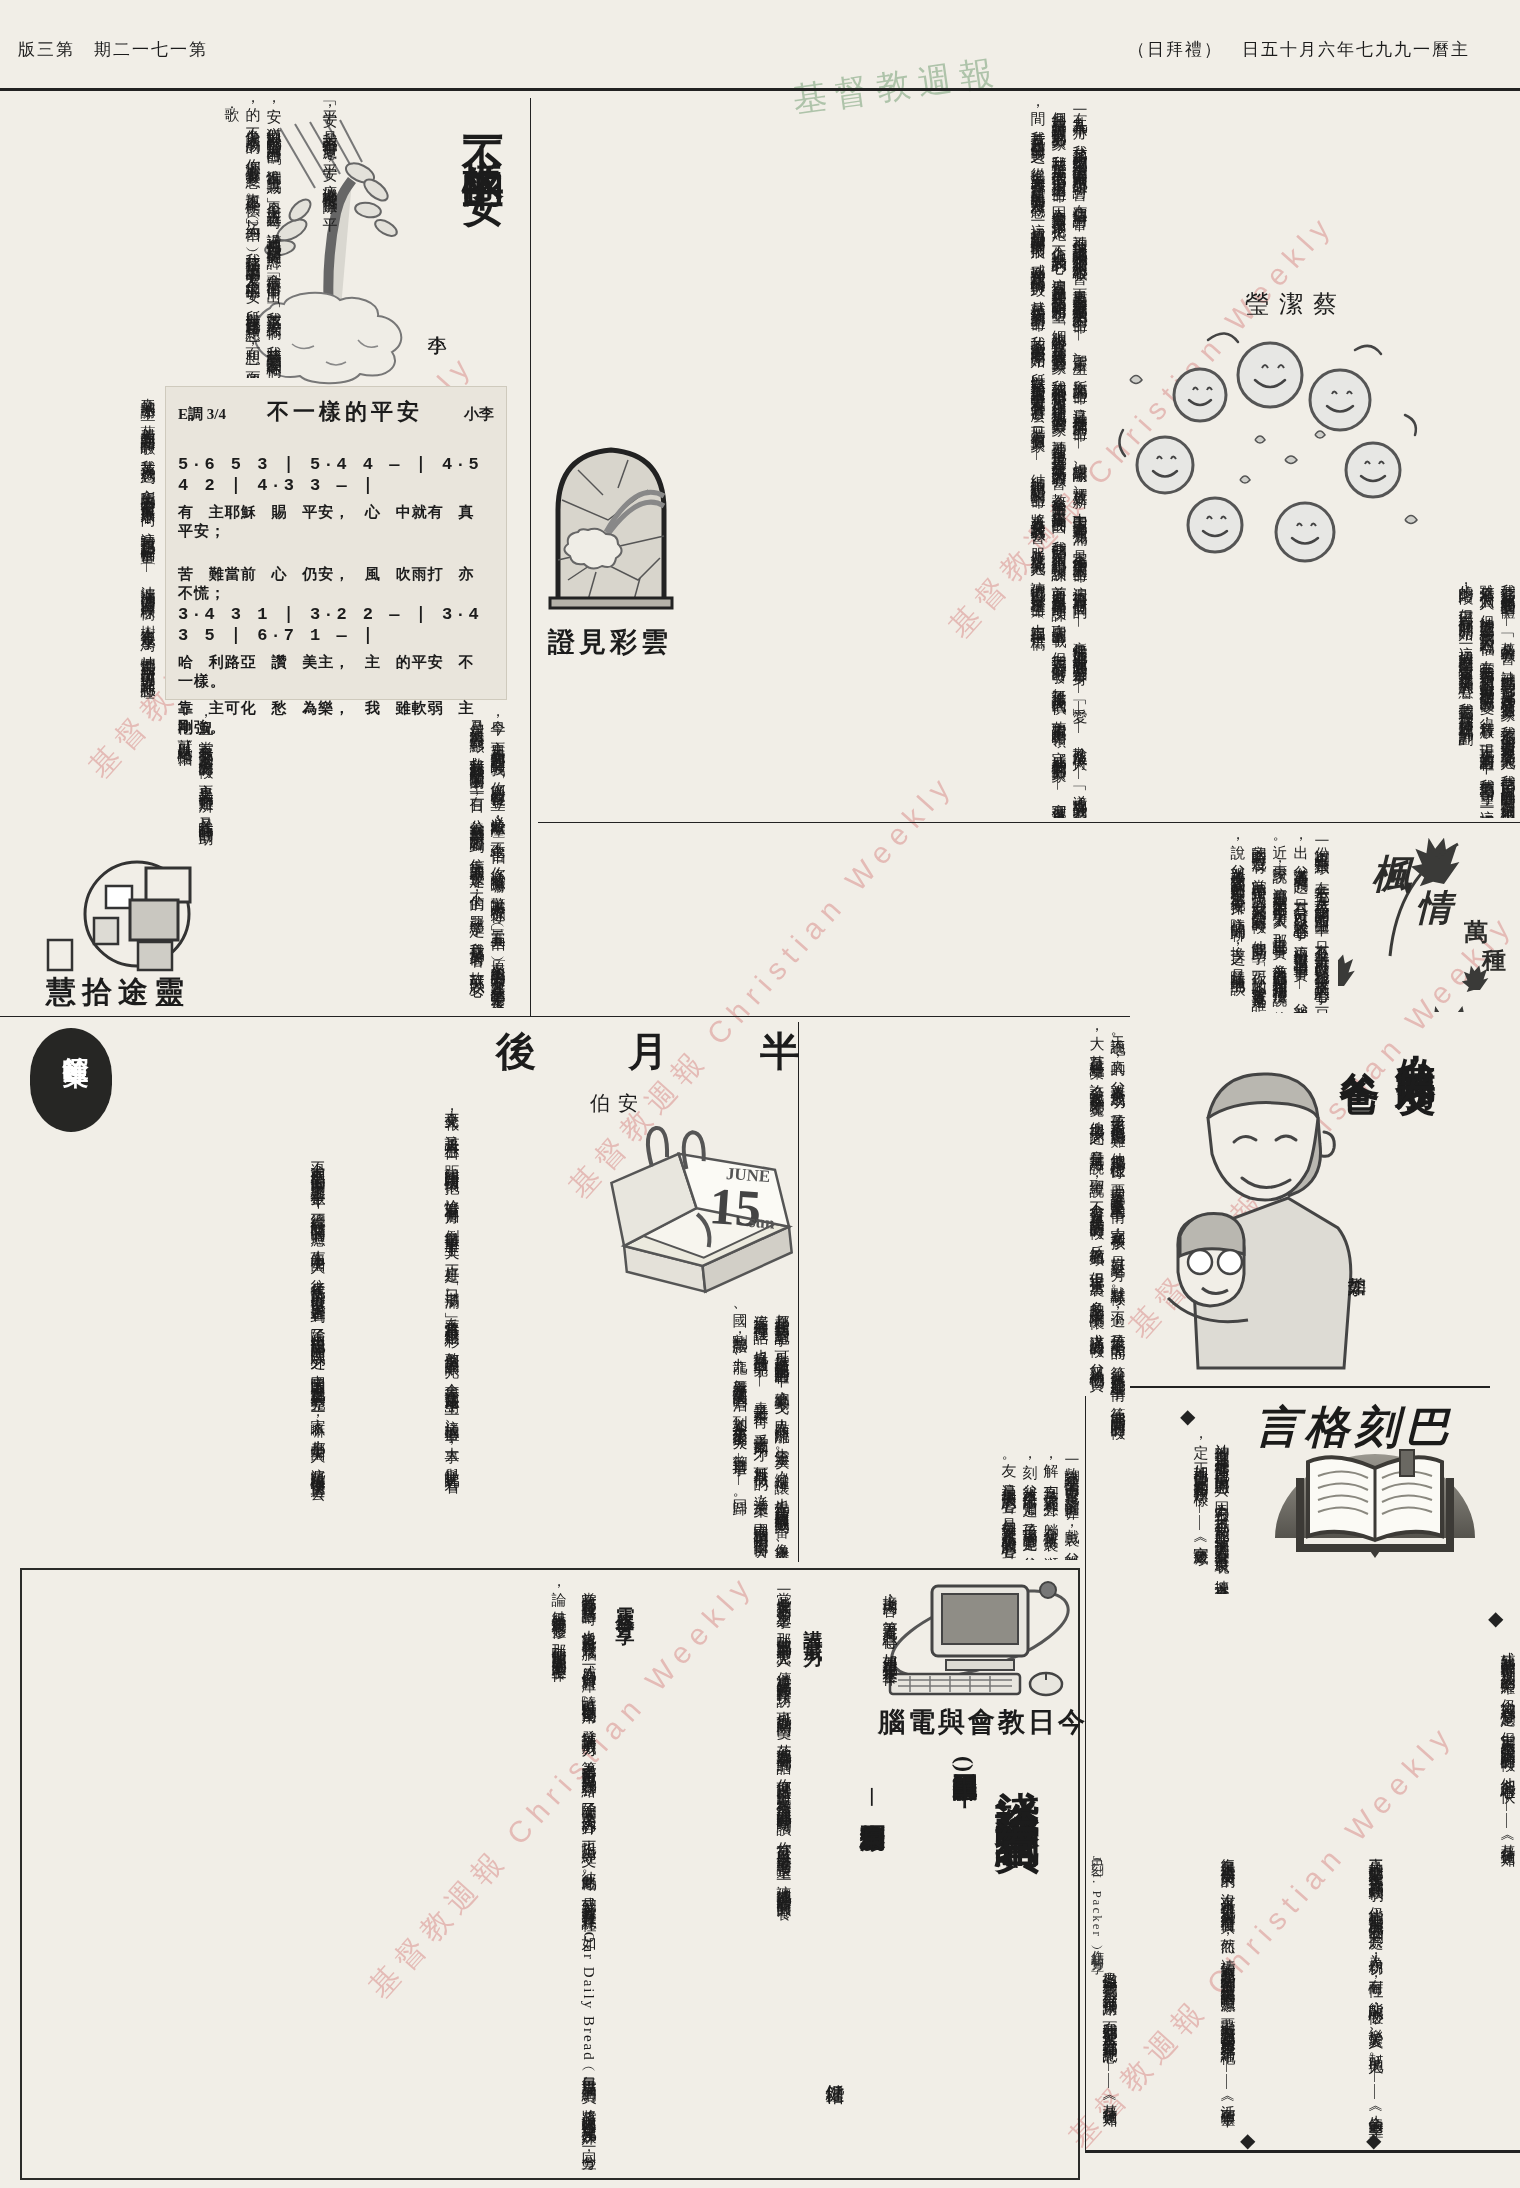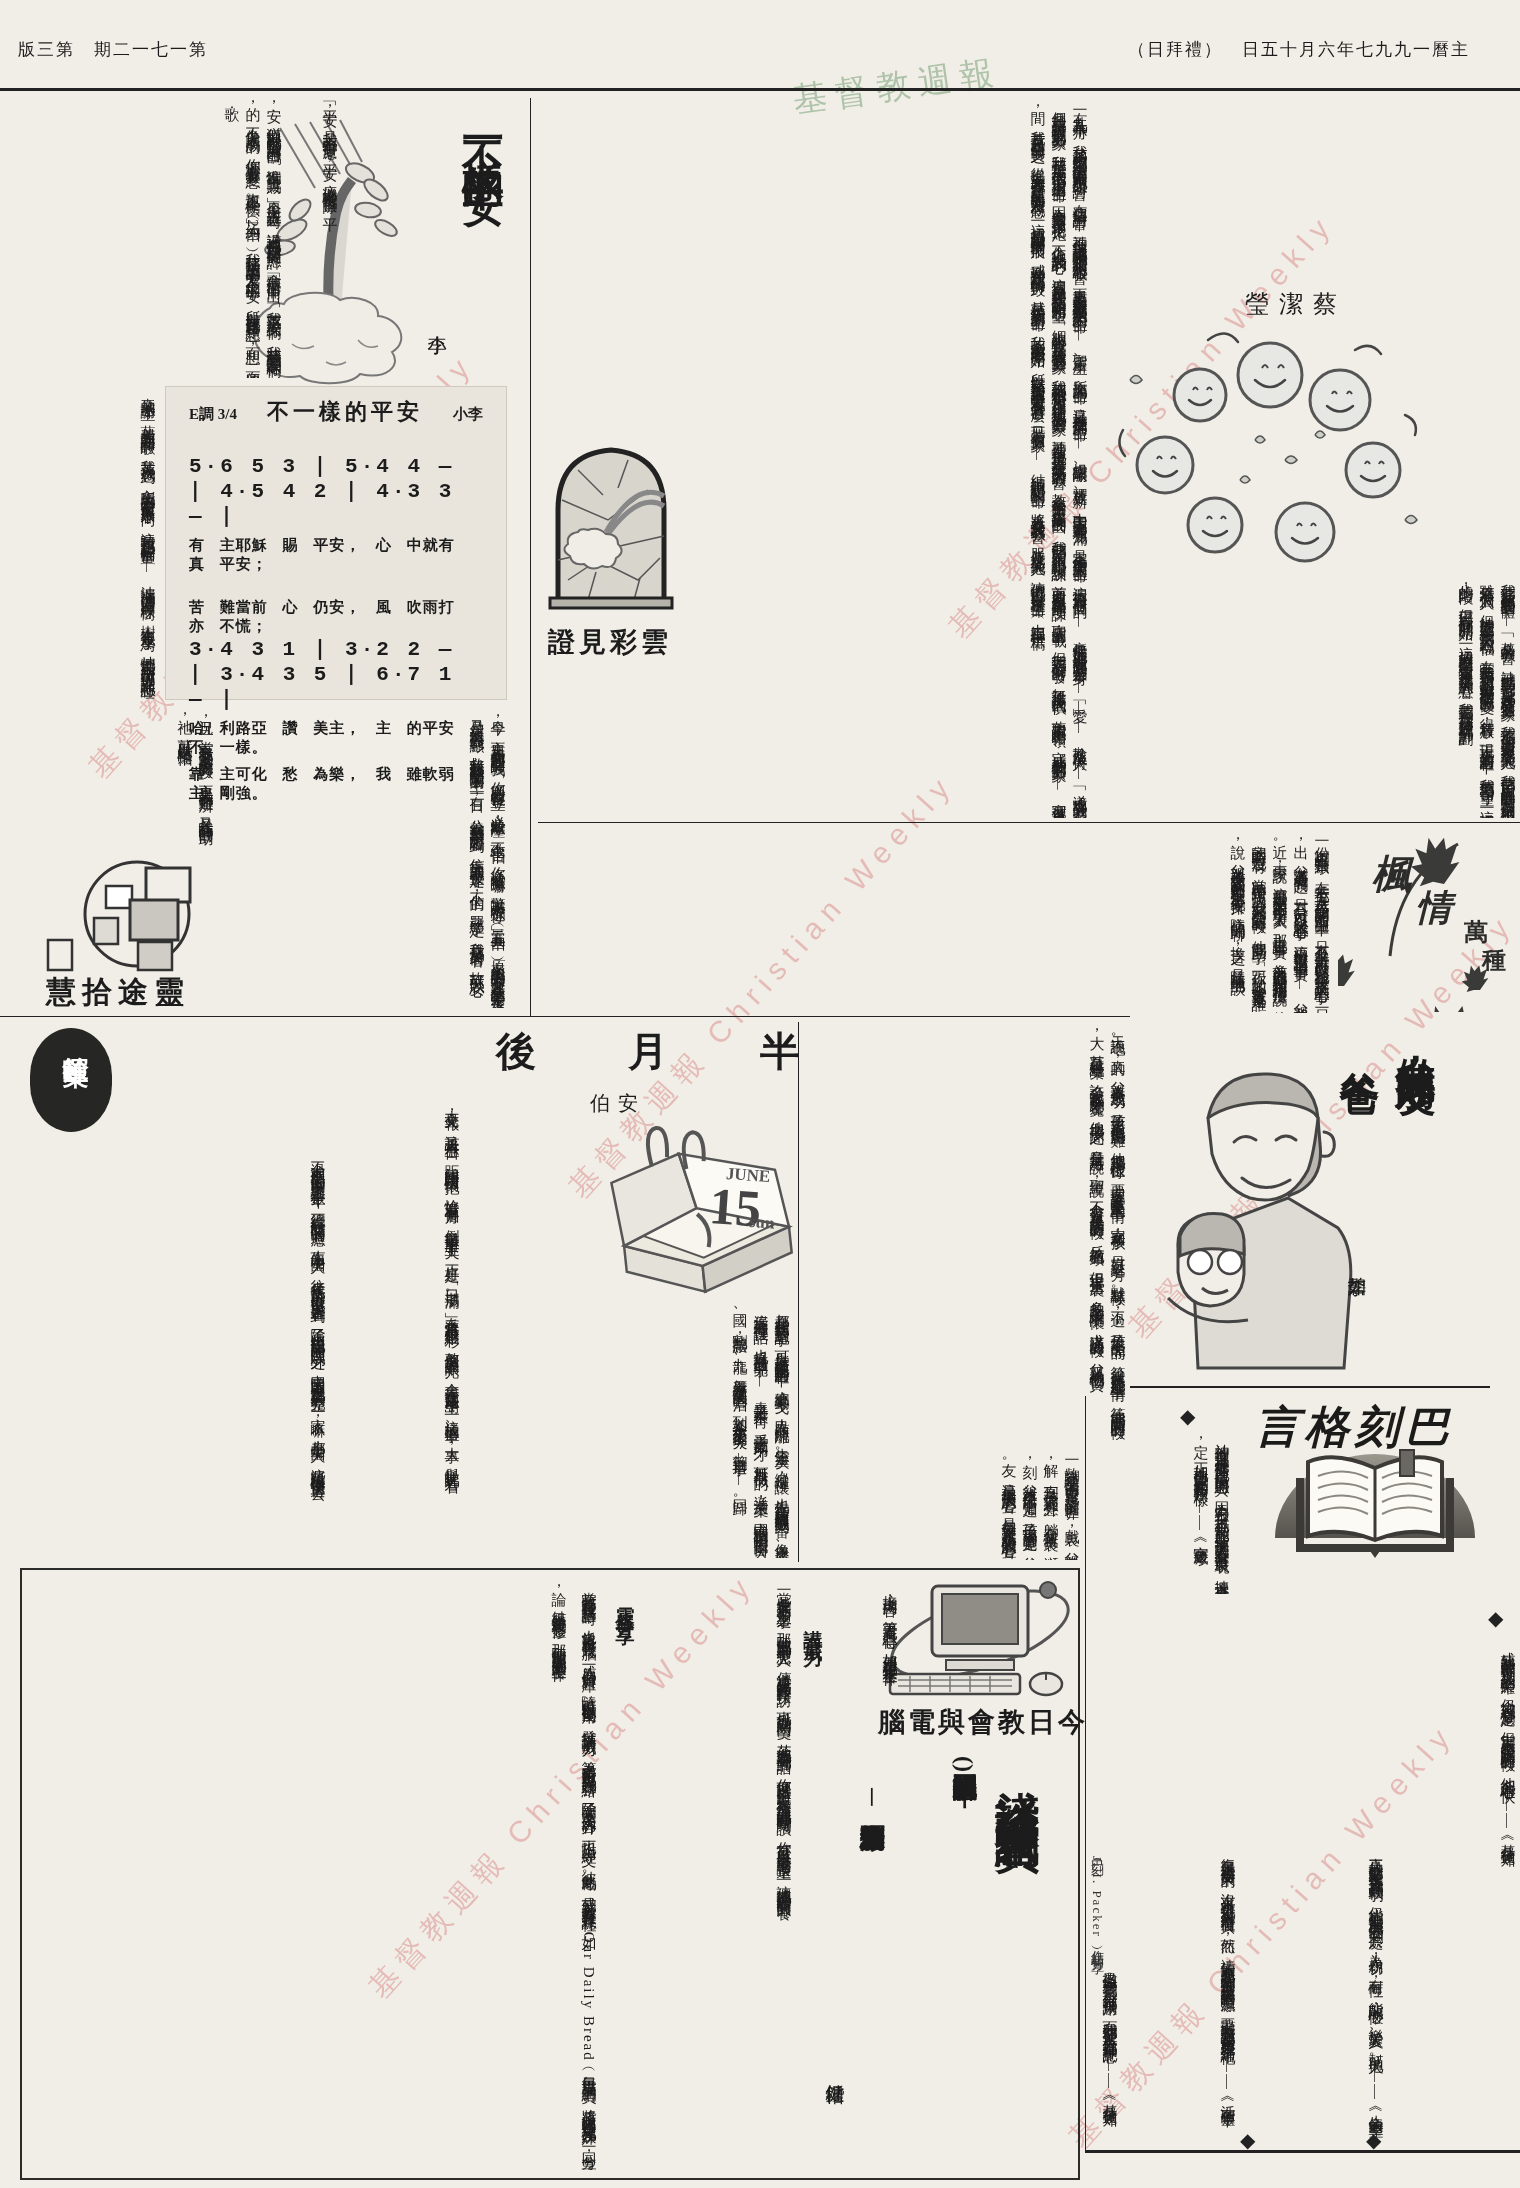--- a/index.html
+++ b/index.html
@@ -12,21 +12,21 @@
   .vline{position:absolute;background:#222;width:1px;}
   .wm{position:absolute;color:#cc5a5a;opacity:.34;font-size:30px;letter-spacing:8px;white-space:nowrap;
       transform:rotate(-48deg);transform-origin:left top;pointer-events:none;font-family:"Liberation Sans",sans-serif;}
   .wm-green{color:#6e9a6e;opacity:.5;transform:rotate(-8deg);font-size:34px;}
   .masthead{font-size:58px;font-weight:bold;letter-spacing:12px;}
   .metainfo{font-size:17px;letter-spacing:2px;}
   .headline-h{font-weight:bold;}
   .score{background:#e9e5dc;border:1px solid #cfcabd;}
   .score .ttl{font-weight:bold;font-size:22px;letter-spacing:4px;}
   .score .meta{font-size:15px;font-weight:bold;}
-  .notes{font-family:"Liberation Mono","DejaVu Sans Mono",monospace;font-size:21px;font-weight:bold;letter-spacing:3px;}
+  .notes{font-family:"Liberation Mono","DejaVu Sans Mono",monospace;font-size:17px;font-weight:bold;letter-spacing:3px;}
   .lyrics{font-size:15px;font-weight:bold;letter-spacing:1px;word-spacing:10px;}
   .sub-label{font-weight:bold;}
   .diamond{position:absolute;font-size:20px;color:#222;}
   svg{display:block;}
 </style>
 </head>
 <body>
 
 <div id="page">
 
@@ -125,21 +125,21 @@
       <path d="M52 226 q10 8 22 2"></path>
         <path d="M118 222 q8 10 20 6"></path>
         <path d="M86 244 q10 6 20 0"></path>
     </g>
   </svg>
 
   <div class="abs v body-text" style="left:290px;top:96px;width:50px;height:282px;">「平安，是我心中不再憂慮；平安，疲倦抑鬱苦惱盡除；平</div>
 
   <div class="abs v body-text" style="left:16px;top:96px;width:268px;height:282px;">安，猶似戰亂空中那飛舞的白鴿，惟獨主可賞賜。」今早與主親近時，讀過祂昔日對門徒的應許，會歌便「衝口而出」：「我留下平安給你們，我將我的平安賜給你們。我所賜的，不像世人所賜的。你們心裏不要憂愁，也不要膽怯。」（約十四27）我往往稱主所賜的平安為「不一樣的平安」，所以我按此題目默想；一面想，一面便譜出了以下這詩歌：</div>
 
-  <div class="abs score" style="left:165px;top:386px;width:342px;height:314px;padding:10px 23px;box-sizing:border-box;">
+  <div class="abs score" style="left:165px;top:386px;width:342px;height:314px;padding:10px 12px;box-sizing:border-box;">
     <div style="display:flex;justify-content:space-between;align-items:baseline;">
       <span class="meta">E調 3/4</span>
       <span class="ttl">不一樣的平安</span>
       <span class="meta">小李</span>
     </div>
     <div style="margin-top:26px;" class="notes">5·6 5 3 ∣ 5·4 4 — ∣ 4·5 4 2 ∣ 4·3 3 — ∣</div>
     <div style="margin-top:8px;" class="lyrics">有 主耶穌 賜 平安， 心 中就有 真 平安；</div>
     <div style="margin-top:24px;" class="lyrics">苦 難當前 心 仍安， 風 吹雨打 亦 不慌；</div>
     <div style="" class="notes">3·4 3 1 ∣ 3·2 2 — ∣ 3·4 3 5 ∣ 6·7 1 — ∣</div>
     <div style="margin-top:8px;" class="lyrics">哈 利路亞 讚 美主， 主 的平安 不 一樣。</div>

